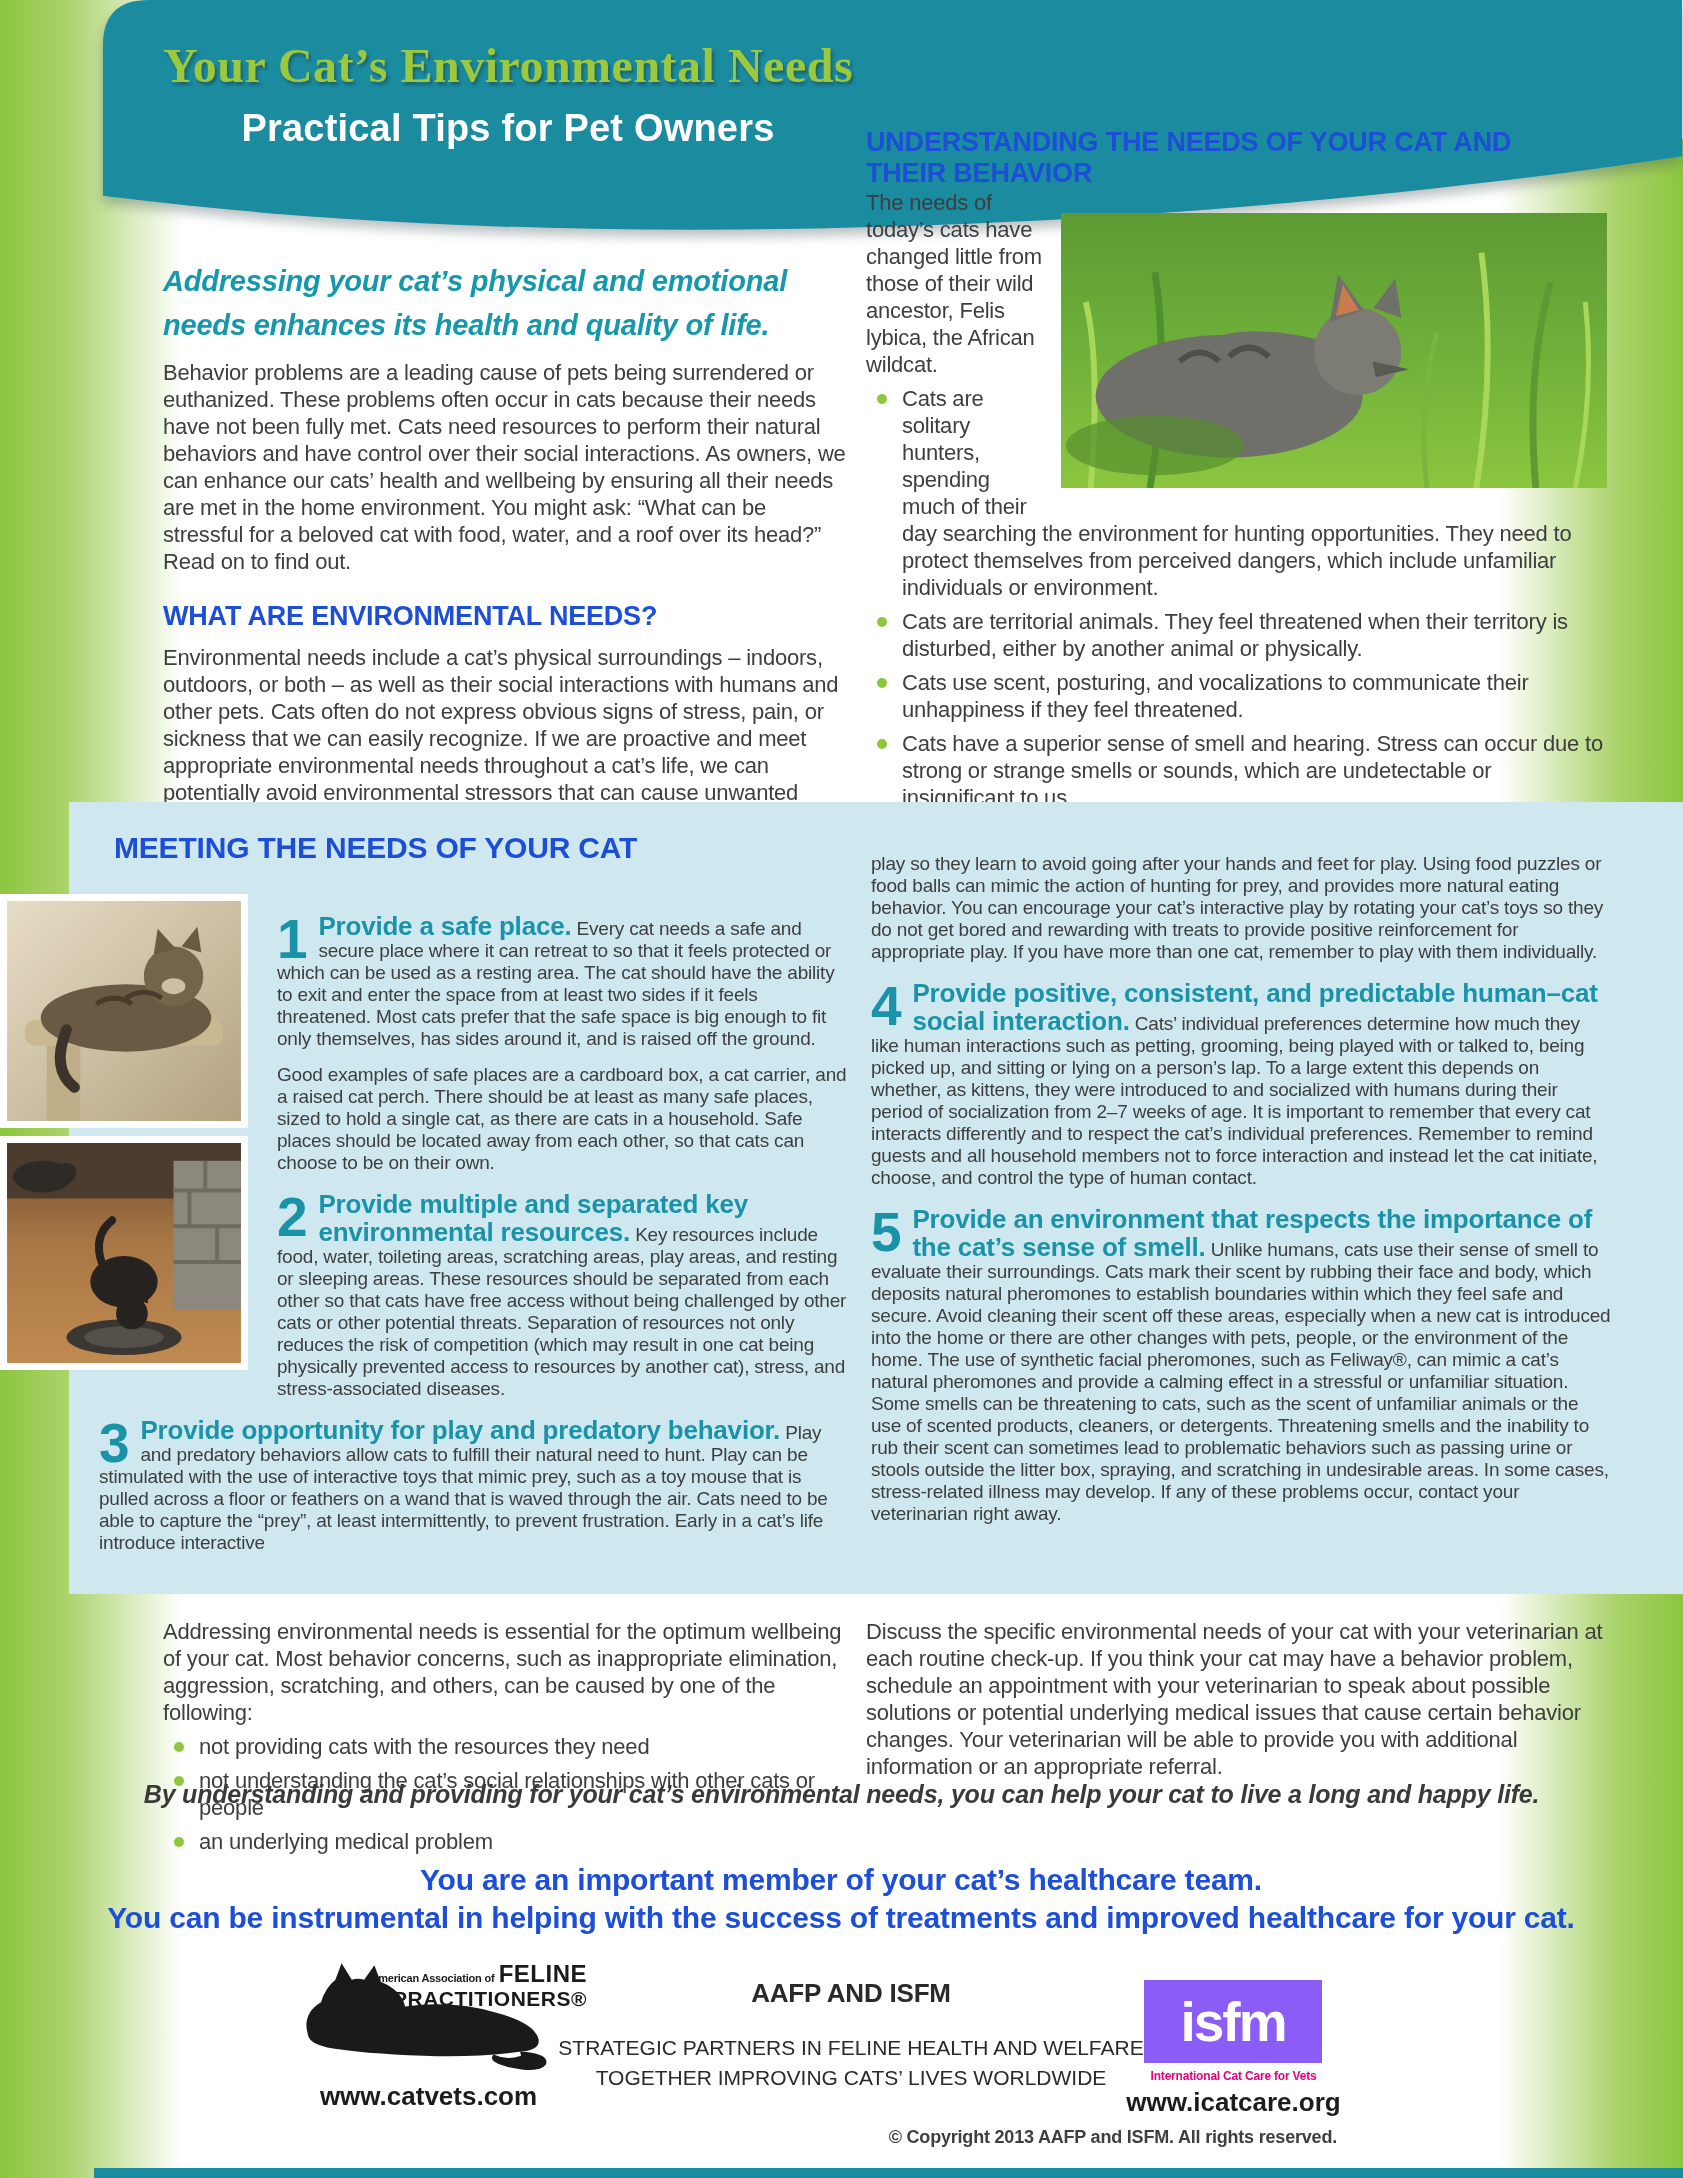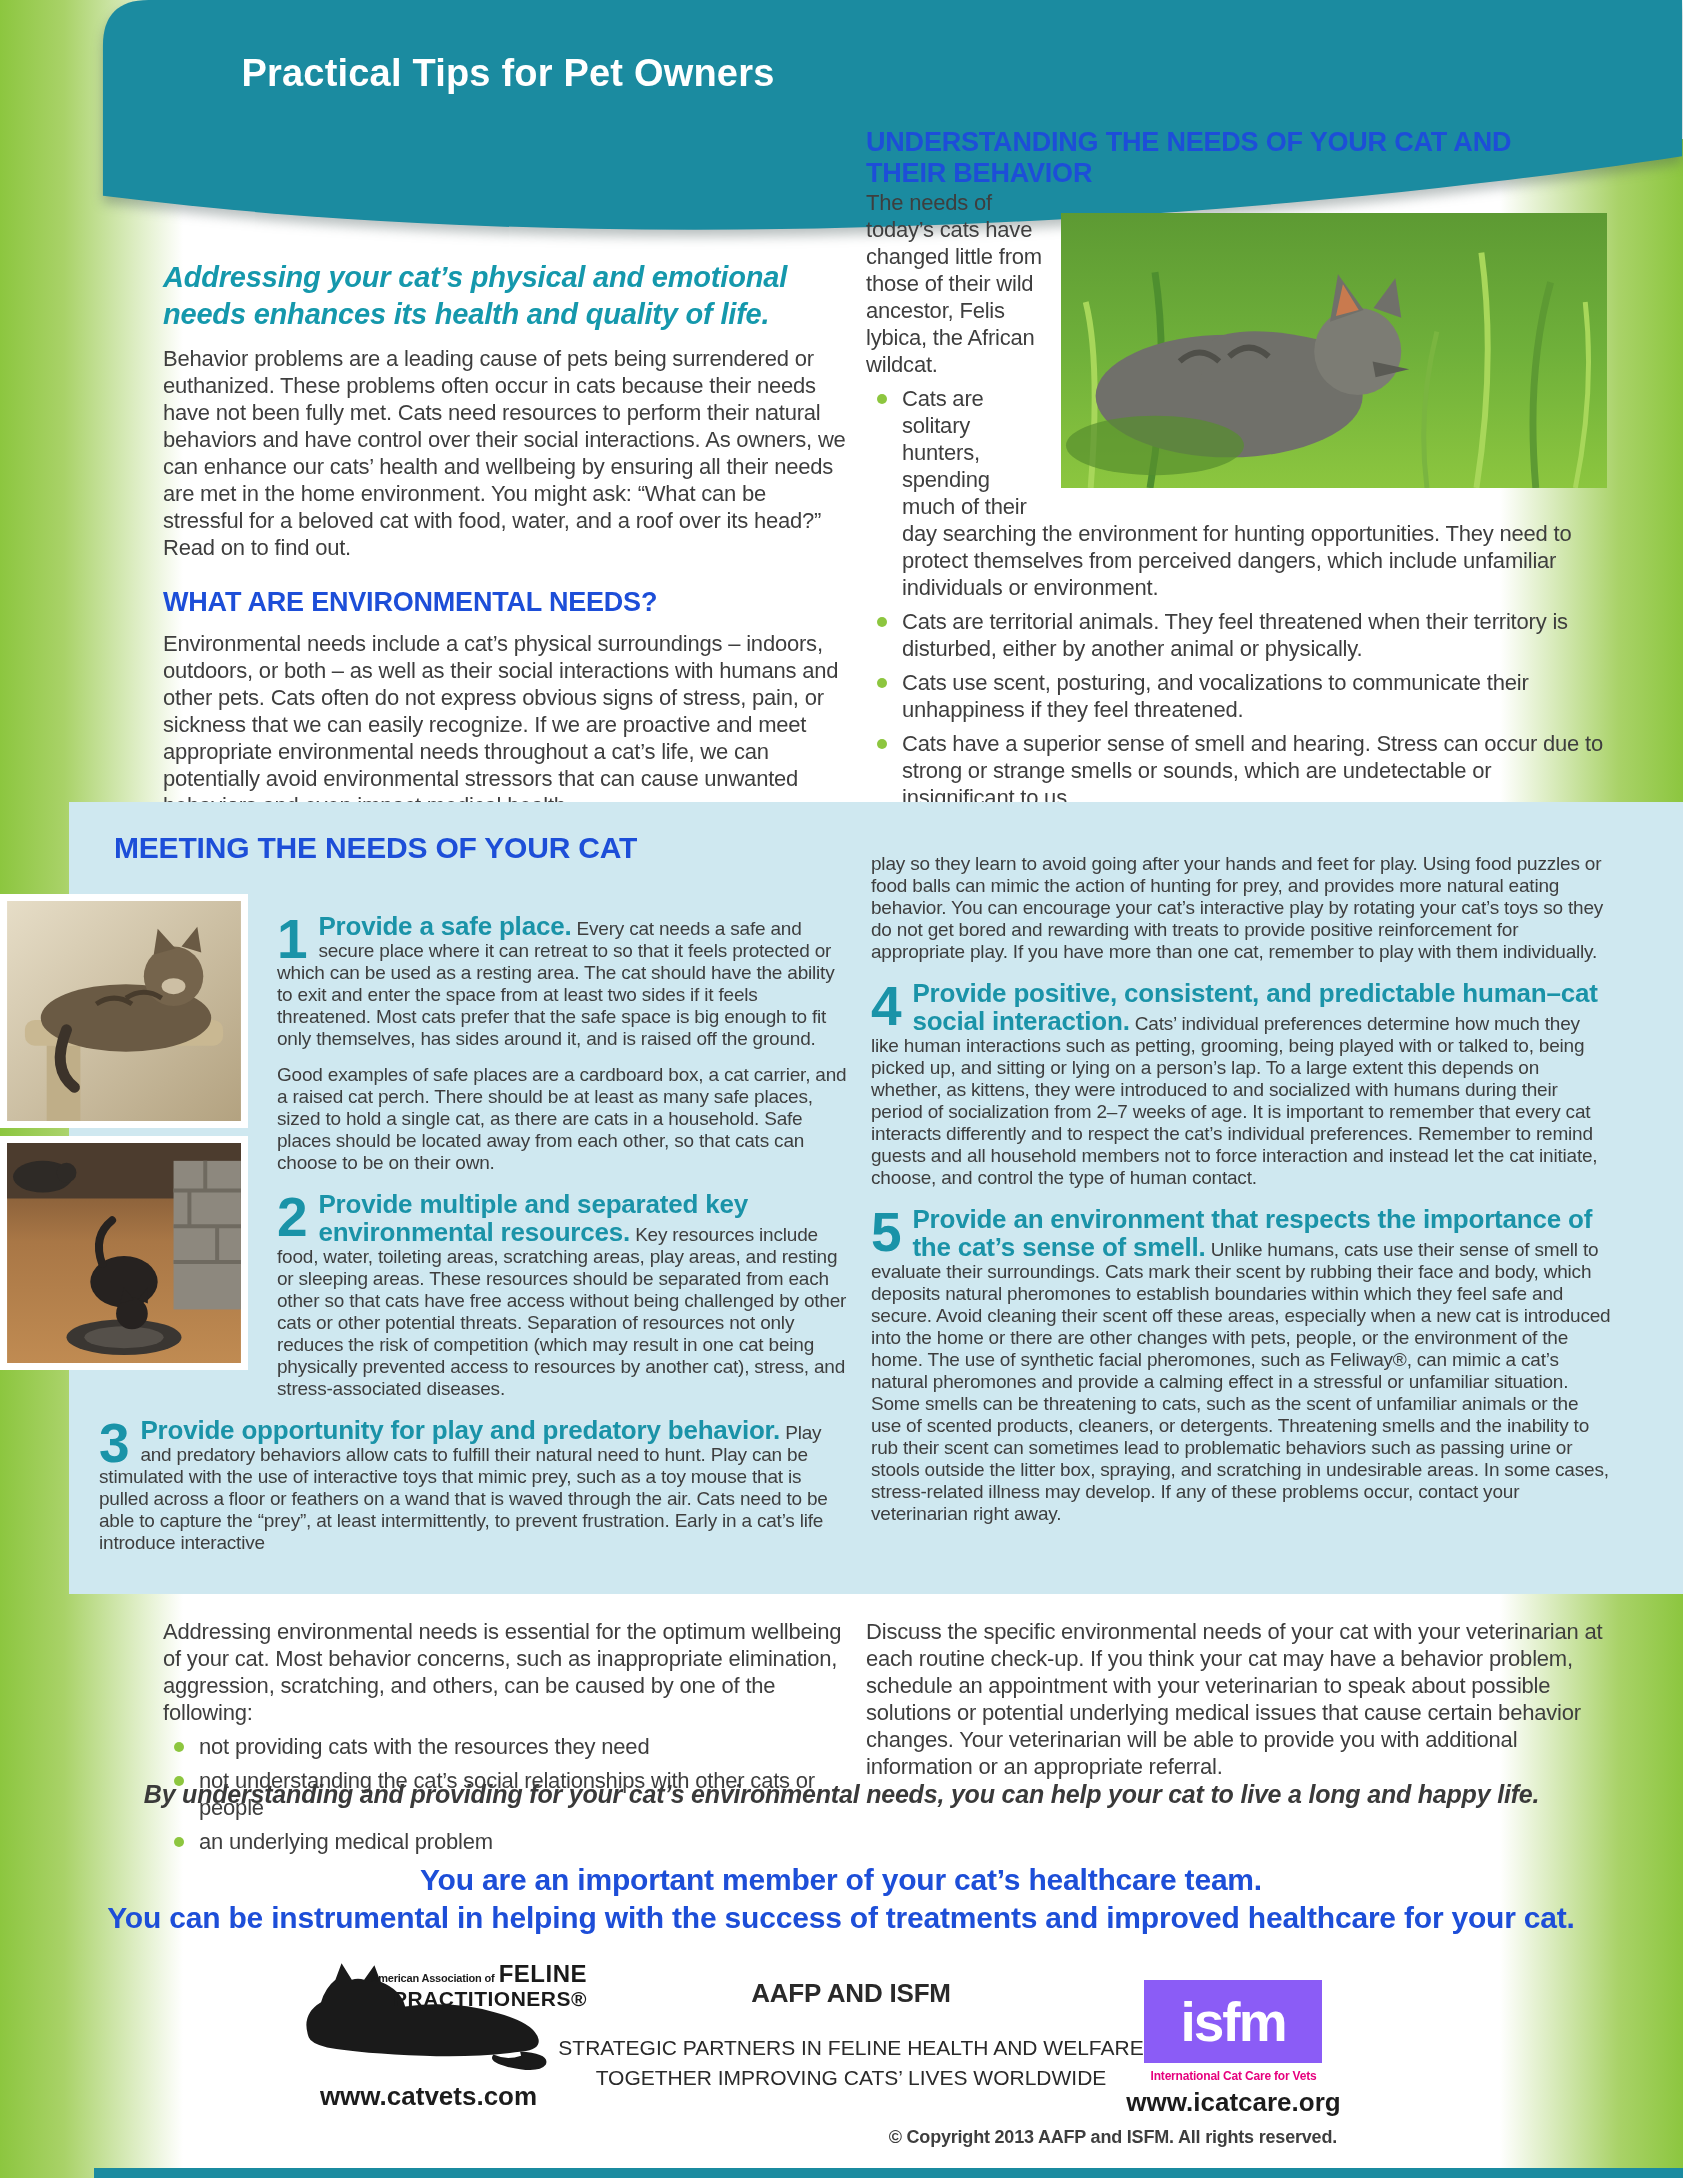--- a/index.html
+++ b/index.html
@@ -13,21 +13,21 @@
   
   .banner{position:absolute;left:102px;top:0;width:1581px;height:265px;}
   .banner svg{filter:drop-shadow(0 7px 6px rgba(70,90,90,.38));}
   .banner-titles{position:absolute;left:30px;top:38px;width:752px;text-align:center;}
   .b-title{font-family:"Liberation Serif","DejaVu Serif",serif;font-weight:bold;font-size:48px;
         color:#9cc83e;text-shadow:2px 3px 3px rgba(25,55,60,.5);letter-spacing:0.5px;}
   .b-sub{font-size:38px;font-weight:bold;color:#ffffff;margin-top:14px;letter-spacing:0.2px;}
 
   .body-txt{font-size:22px;line-height:27px;}
   .h-teal{color:#1d4ed8;font-weight:bold;font-size:27px;line-height:31px;margin:0;}
-  .lead{color:#1598ac;font-size:29px;line-height:37px;font-weight:bold;font-style:italic;margin:0;}
+  .lead{color:#1598ac;font-size:29px;line-height:44px;font-weight:bold;font-style:italic;margin:0;}
   p{margin:0;}
 
   .col-intro{position:absolute;left:163px;top:259px;width:685px;}
   .col-intro .body-txt{margin-top:12px;}
   .col-intro .h-teal{margin-top:26px;}
 
   .col-right{position:absolute;left:866px;top:127px;width:741px;}
   .photo-grass{float:right;width:546px;height:275px;margin:24px 0 10px 16px;background:#4e8f2f;}
   ul.bullets{margin:6px 0 0;padding:0;list-style:none;}
   ul.bullets li{position:relative;padding-left:36px;margin-top:7px;}
@@ -89,20 +89,21 @@
 <div class="page">
 
   <div class="strip-left"></div>
   <div class="strip-right"></div>
 
   <div class="banner">
     <svg width="1581" height="265" viewBox="0 0 1597 268">
       <path d="M46 0 H1597 V158 C1150 226 520 264 0 198 L0 46 Q0 0 46 0 Z" fill="#1b8ba0"></path>
     </svg>
     <div class="banner-titles">
+      <div class="b-title">Your Cat’s Environmental Needs</div>
       <div class="b-sub">Practical Tips for Pet Owners</div>
     </div>
   </div>
 
   <div class="col-intro">
     <p class="lead">Addressing your cat’s physical and emotional needs enhances its health and quality of life.</p>
     <p class="body-txt">Behavior problems are a leading cause of pets being surrendered or euthanized. These problems often occur in cats because their needs have not been fully met. Cats need resources to perform their natural behaviors and have control over their social interactions. As owners, we can enhance our cats’ health and wellbeing by ensuring all their needs are met in the home environment.  You might ask: “What can be stressful for a beloved cat with food, water, and a roof over its head?” Read on to find out.</p>
     <p class="h-teal">WHAT ARE ENVIRONMENTAL NEEDS?</p>
     <p class="body-txt">Environmental needs include a cat’s physical surroundings – indoors, outdoors, or both – as well as their social interactions with humans and other pets. Cats often do not express obvious signs of stress, pain, or sickness that we can easily recognize. If we are proactive and meet appropriate environmental needs throughout a cat’s life, we can potentially avoid environmental stressors that can cause unwanted behaviors and even impact medical health.</p>
   </div>

